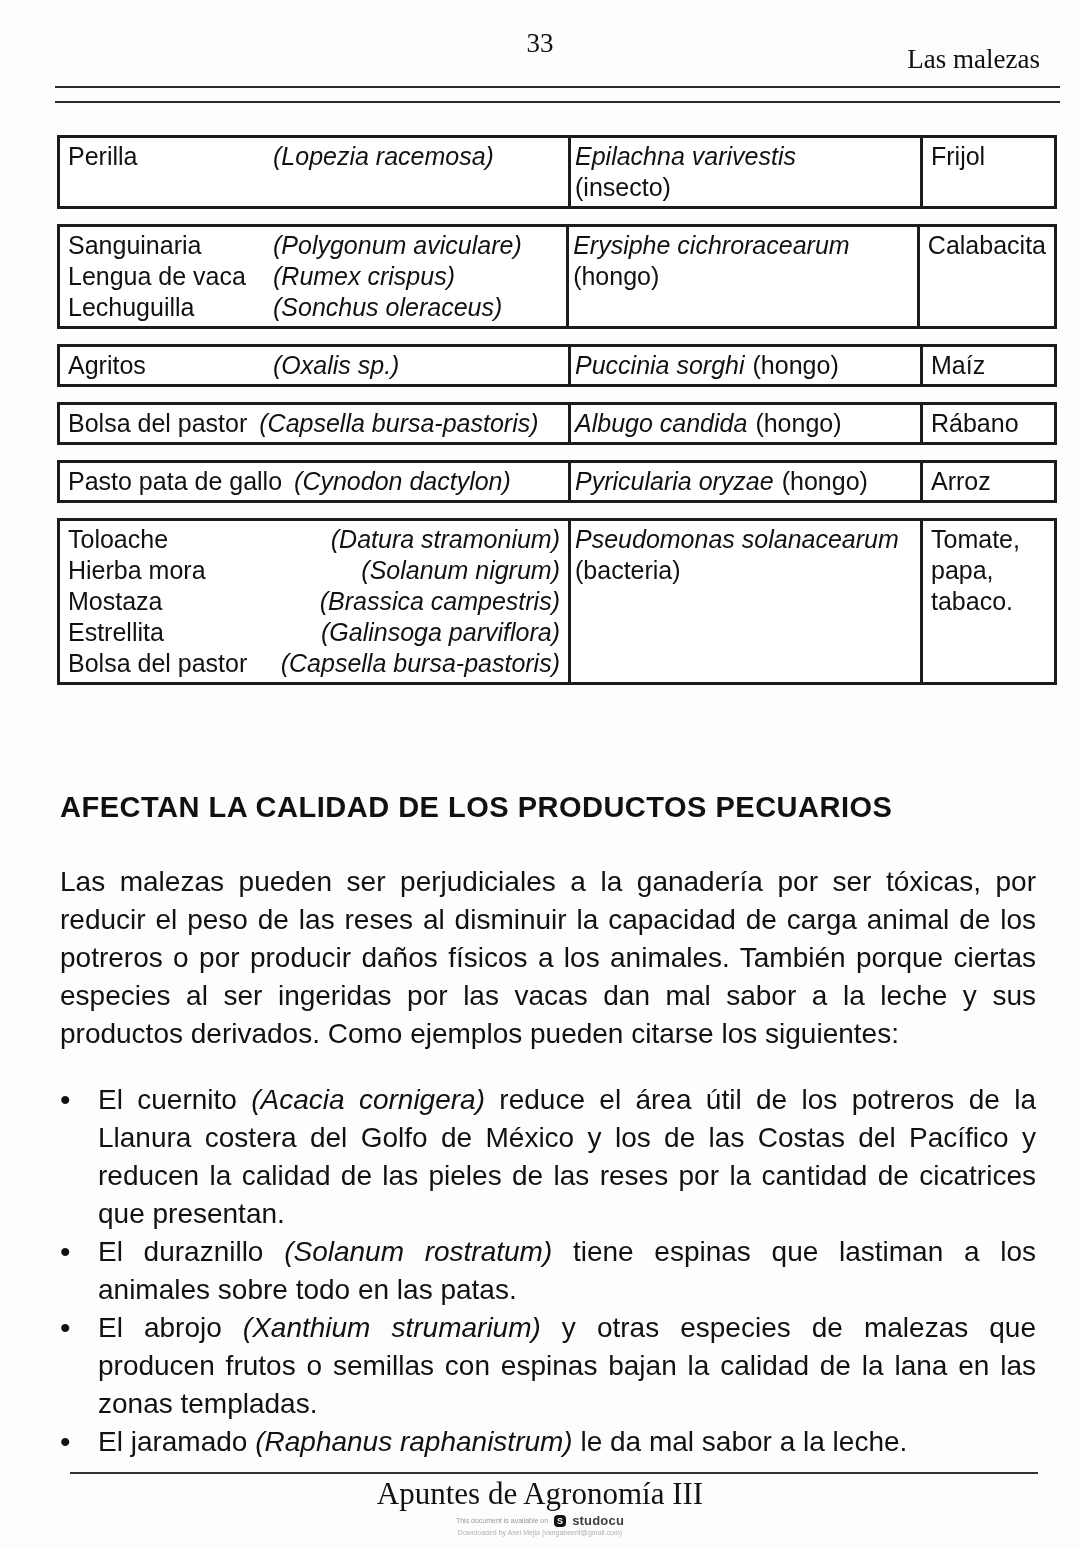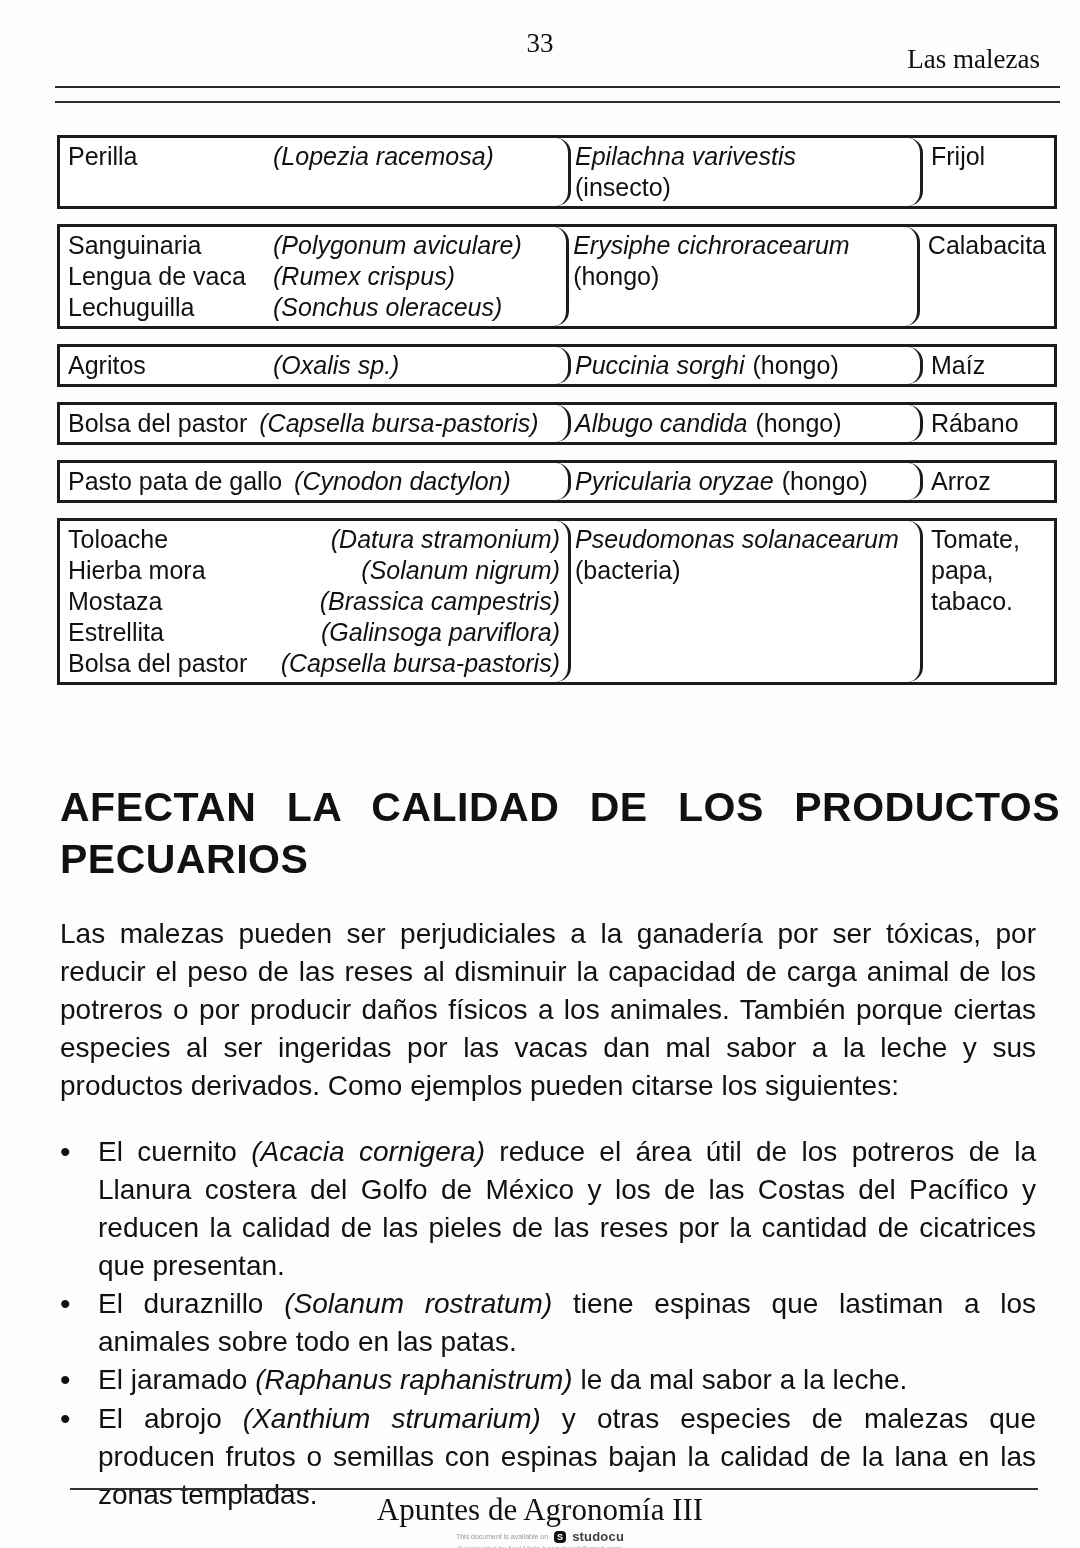--- a/index.html
+++ b/index.html
@@ -16,48 +16,48 @@
   .hdr{position:relative;height:44px;margin-top:28px;font-family:"Liberation Serif", serif;font-size:27px;padding-left:32px;}
   .hdr .pageno{position:absolute;left:50%;transform:translateX(-50%);top:0;}
   .hdr .righttxt{position:absolute;right:40px;top:16px;}
   .rule{height:2px;background:#2b2b2b;margin-left:55px;margin-right:20px;}
   .rule.r1{margin-top:14px;}
   .rule.r2{margin-top:13px;}
   
   .tbl{margin:32px 23px 0 57px;}
   .trow{display:flex;border:3px solid #1c1c1c;box-sizing:border-box;margin-bottom:15px;
         font-size:25px;line-height:31px;background:#fff;}
-  .trow > div{box-sizing:border-box;border-radius:15px;}
+  .trow > div{box-sizing:border-box;}
   .c1{width:511px;padding:3px 8px;border-right:3px solid #1c1c1c;}
   .c2{width:352px;padding:3px 4px;border-right:3px solid #1c1c1c;}
   .c3{flex:1;padding:3px 8px;}
   .wl{display:flex;}
   .w-tab .wl .wname{min-width:205px;flex:none;}
   .w-inline .wl{gap:12px;}
   .w-right .wl{justify-content:space-between;}
   .i{font-style:italic;}
   .note-center{text-align:left;}
   .note-inline{margin-left:8px;}
   
   .heading{
     margin:96px 20px 0 60px;
-    font-size:41px;font-weight:bold;line-height:52px;
+    font-size:29px;font-weight:bold;line-height:52px;
     text-align:justify;letter-spacing:.5px;
   }
   .para{
     margin:30px 44px 0 60px;
     font-size:28px;line-height:38px;text-align:justify;
   }
   .bullets{margin:28px 44px 0 60px;}
   .bullet{display:flex;font-size:28px;line-height:38px;}
   .bullet .dot{width:38px;flex:none;}
   .bullet .dot::before{content:"\2022";font-size:30px;}
   .bullet .btext{flex:1;text-align:justify;}
   
-  .footer{position:absolute;left:0;right:0;bottom:0;height:60px;}
+  .footer{position:absolute;left:0;right:0;bottom:0;height:76px;}
   .footer .frule{height:2px;background:#333;margin:0 42px 0 70px;}
   .ftitle{text-align:center;font-family:"Liberation Serif", serif;font-size:31px;margin-top:2px;}
   .wm1{display:flex;justify-content:center;align-items:center;gap:6px;margin-top:1px;}
   .wm1 .avail{font-size:7px;color:#9a9a9a;}
   .wm1 .brand{font-size:13px;font-weight:bold;color:#404040;letter-spacing:.2px;}
   .logo{display:inline-block;width:12px;height:12px;background:#111;border-radius:4px;
         color:#fff;font-size:9px;font-weight:bold;line-height:12px;text-align:center;}
   .wm2{text-align:center;font-size:7px;color:#b0b0b0;margin-top:1px;}
 </style>
 </head>
@@ -192,26 +192,26 @@
       <span class="btext"><span>El cuernito </span><span class="i">(Acacia cornigera)</span><span> reduce el área útil de los potreros de la Llanura costera del Golfo de México y los de las Costas del Pacífico y reducen la calidad de las pieles de las reses por la cantidad de cicatrices que presentan.</span></span>
     </div>
 
     <div class="bullet">
       <span class="dot"></span>
       <span class="btext"><span>El duraznillo </span><span class="i">(Solanum rostratum)</span><span> tiene espinas que lastiman a los animales sobre todo en las patas.</span></span>
     </div>
 
     <div class="bullet">
       <span class="dot"></span>
+      <span class="btext"><span>El abrojo </span><span class="i">(Xanthium strumarium)</span><span> y otras especies de malezas que producen frutos o semillas con espinas bajan la calidad de la lana en las zonas templadas.</span></span>
+    </div>
+
+    <div class="bullet">
+      <span class="dot"></span>
       <span class="btext"><span>El jaramado </span><span class="i">(Raphanus raphanistrum)</span><span> le da mal sabor a la leche.</span></span>
-    </div>
-
-    <div class="bullet">
-      <span class="dot"></span>
-      <span class="btext"><span>El abrojo </span><span class="i">(Xanthium strumarium)</span><span> y otras especies de malezas que producen frutos o semillas con espinas bajan la calidad de la lana en las zonas templadas.</span></span>
     </div>
 
   </div>
 
   <div class="footer">
     <div class="frule"></div>
     <div class="ftitle">Apuntes de Agronomía III</div>
     <div class="wm1">
       <span class="avail">This document is available on</span>
       <span class="logo">S</span>

